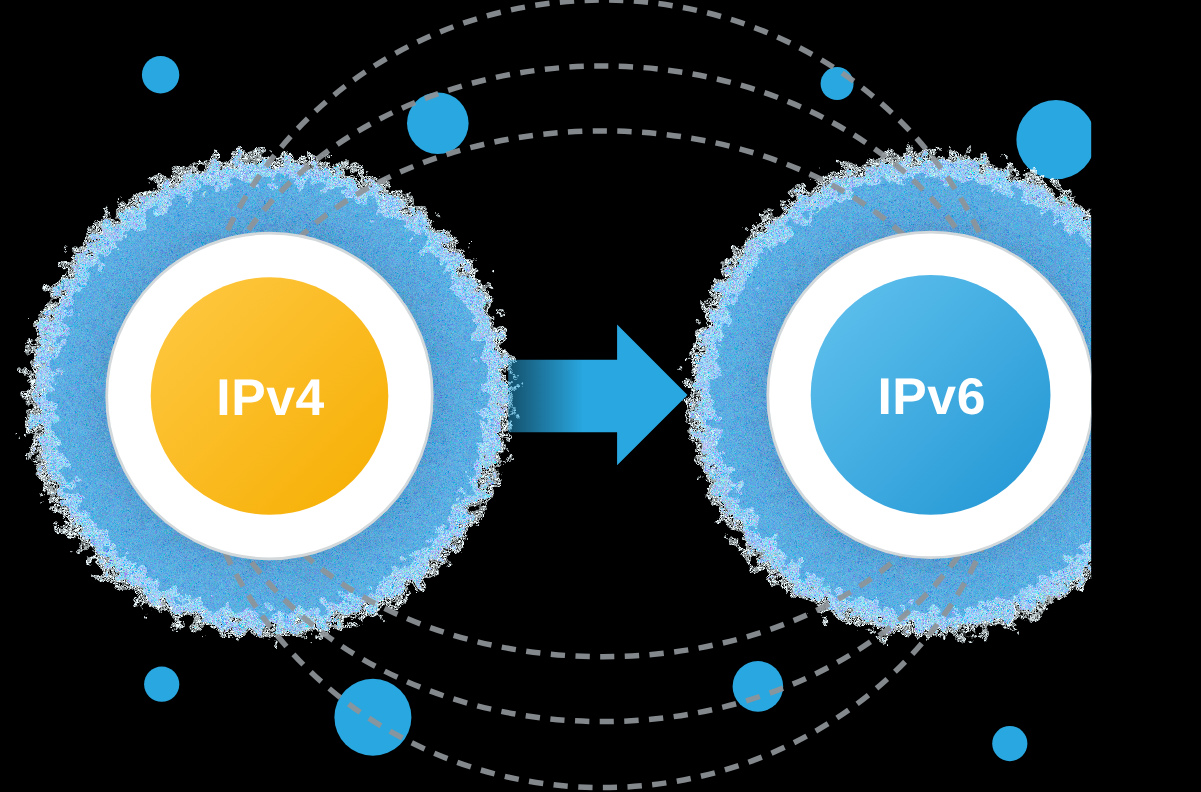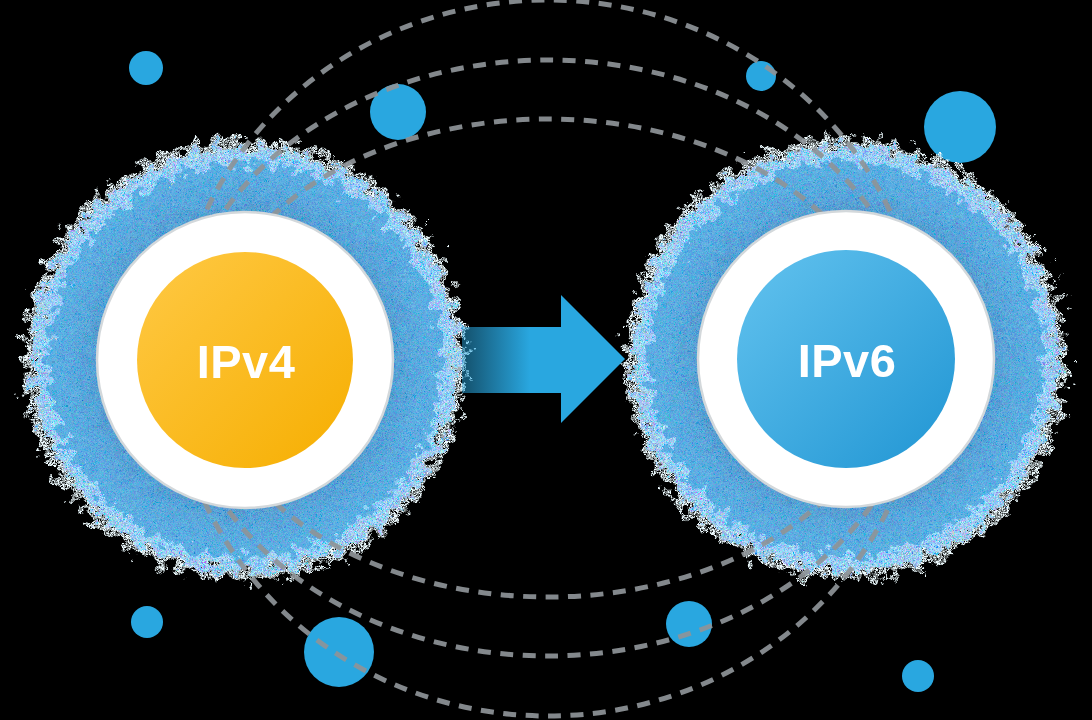--- a/index.html
+++ b/index.html
@@ -1,18 +1,18 @@
 <!DOCTYPE html>
 <html><head>
 <meta charset="utf-8">
 <style>
   html,body{margin:0;padding:0;background:#000;}
   .stage{
     position:relative;
-    width:1092px;height:720px;
+    width:992px;height:720px;
     background:#000;
     overflow:hidden;
     font-family:"Liberation Sans","DejaVu Sans",sans-serif;
   }
   svg{display:block;}
   .node-label{
     font-family:"Liberation Sans","DejaVu Sans",sans-serif;
     font-weight:700;
     font-size:47px;
     letter-spacing:0.5px;

